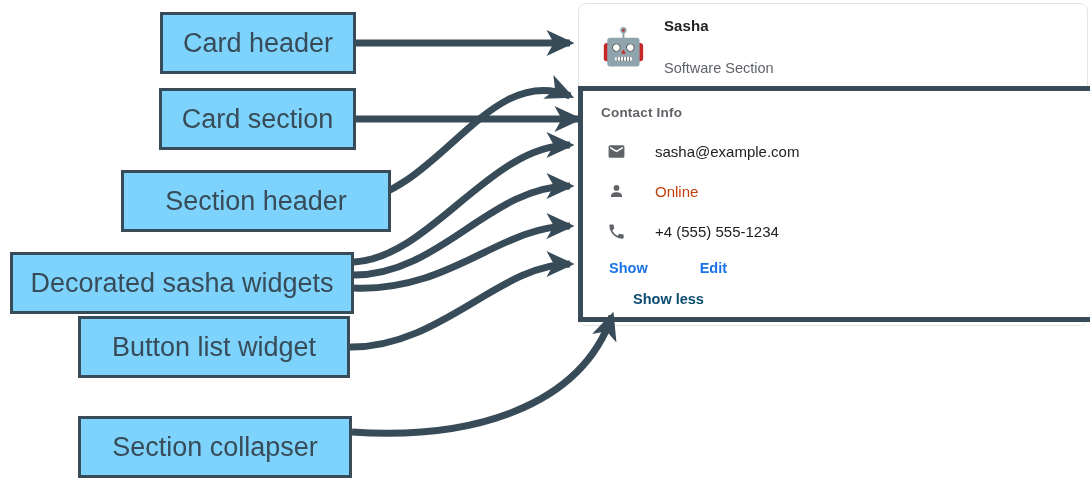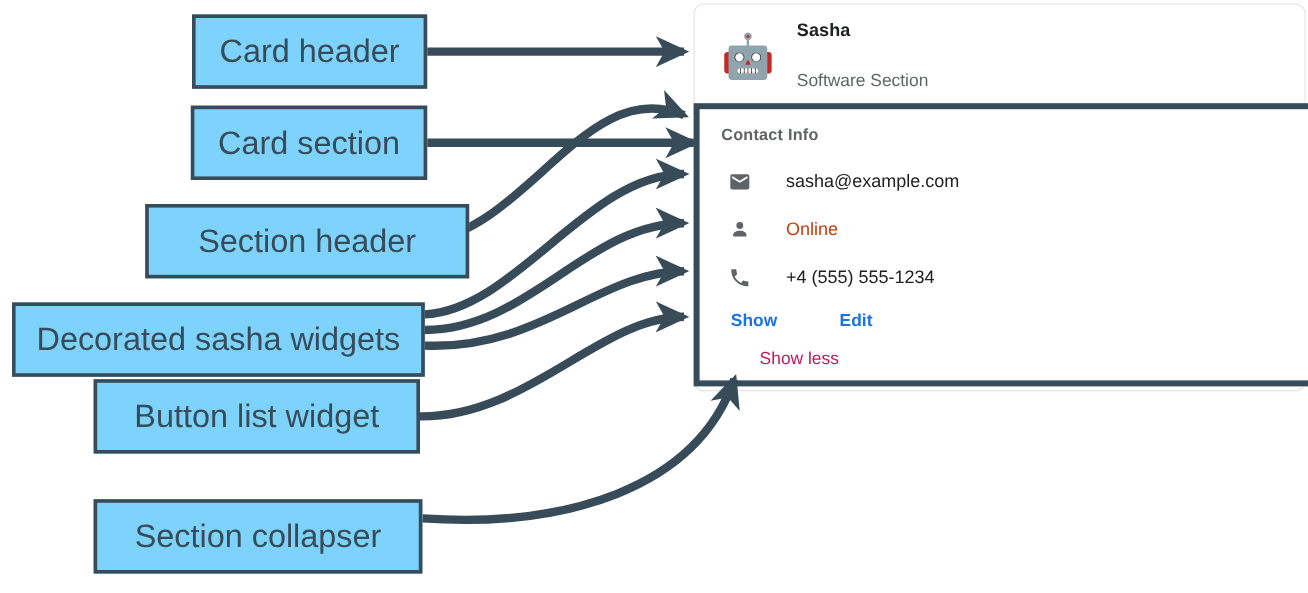--- a/index.html
+++ b/index.html
@@ -87,21 +87,21 @@
   }
   .row .txt.online{color:#c2410c;}
   .btnrow{display:flex;align-items:center;height:34px;margin-left:4px;}
   .btn{
     font-size:14.5px;font-weight:bold;color:#1a73e8;
     padding:2px 6px;cursor:pointer;
   }
   .btn.second{margin-left:40px;}
   .collapser{
     margin-left:28px;margin-top:4px;
-    font-size:14.5px;font-weight:normal;color:#be185d;cursor:pointer;
+    font-size:14.5px;font-weight:bold;color:#0c4a6e;cursor:pointer;
     display:inline-block;padding:2px 6px;
   }
 </style>
 </head>
 <body>
 
 <div id="stage">
 
   <svg id="arrows" viewBox="0 0 1090 494" xmlns="http://www.w3.org/2000/svg">
     <defs>

